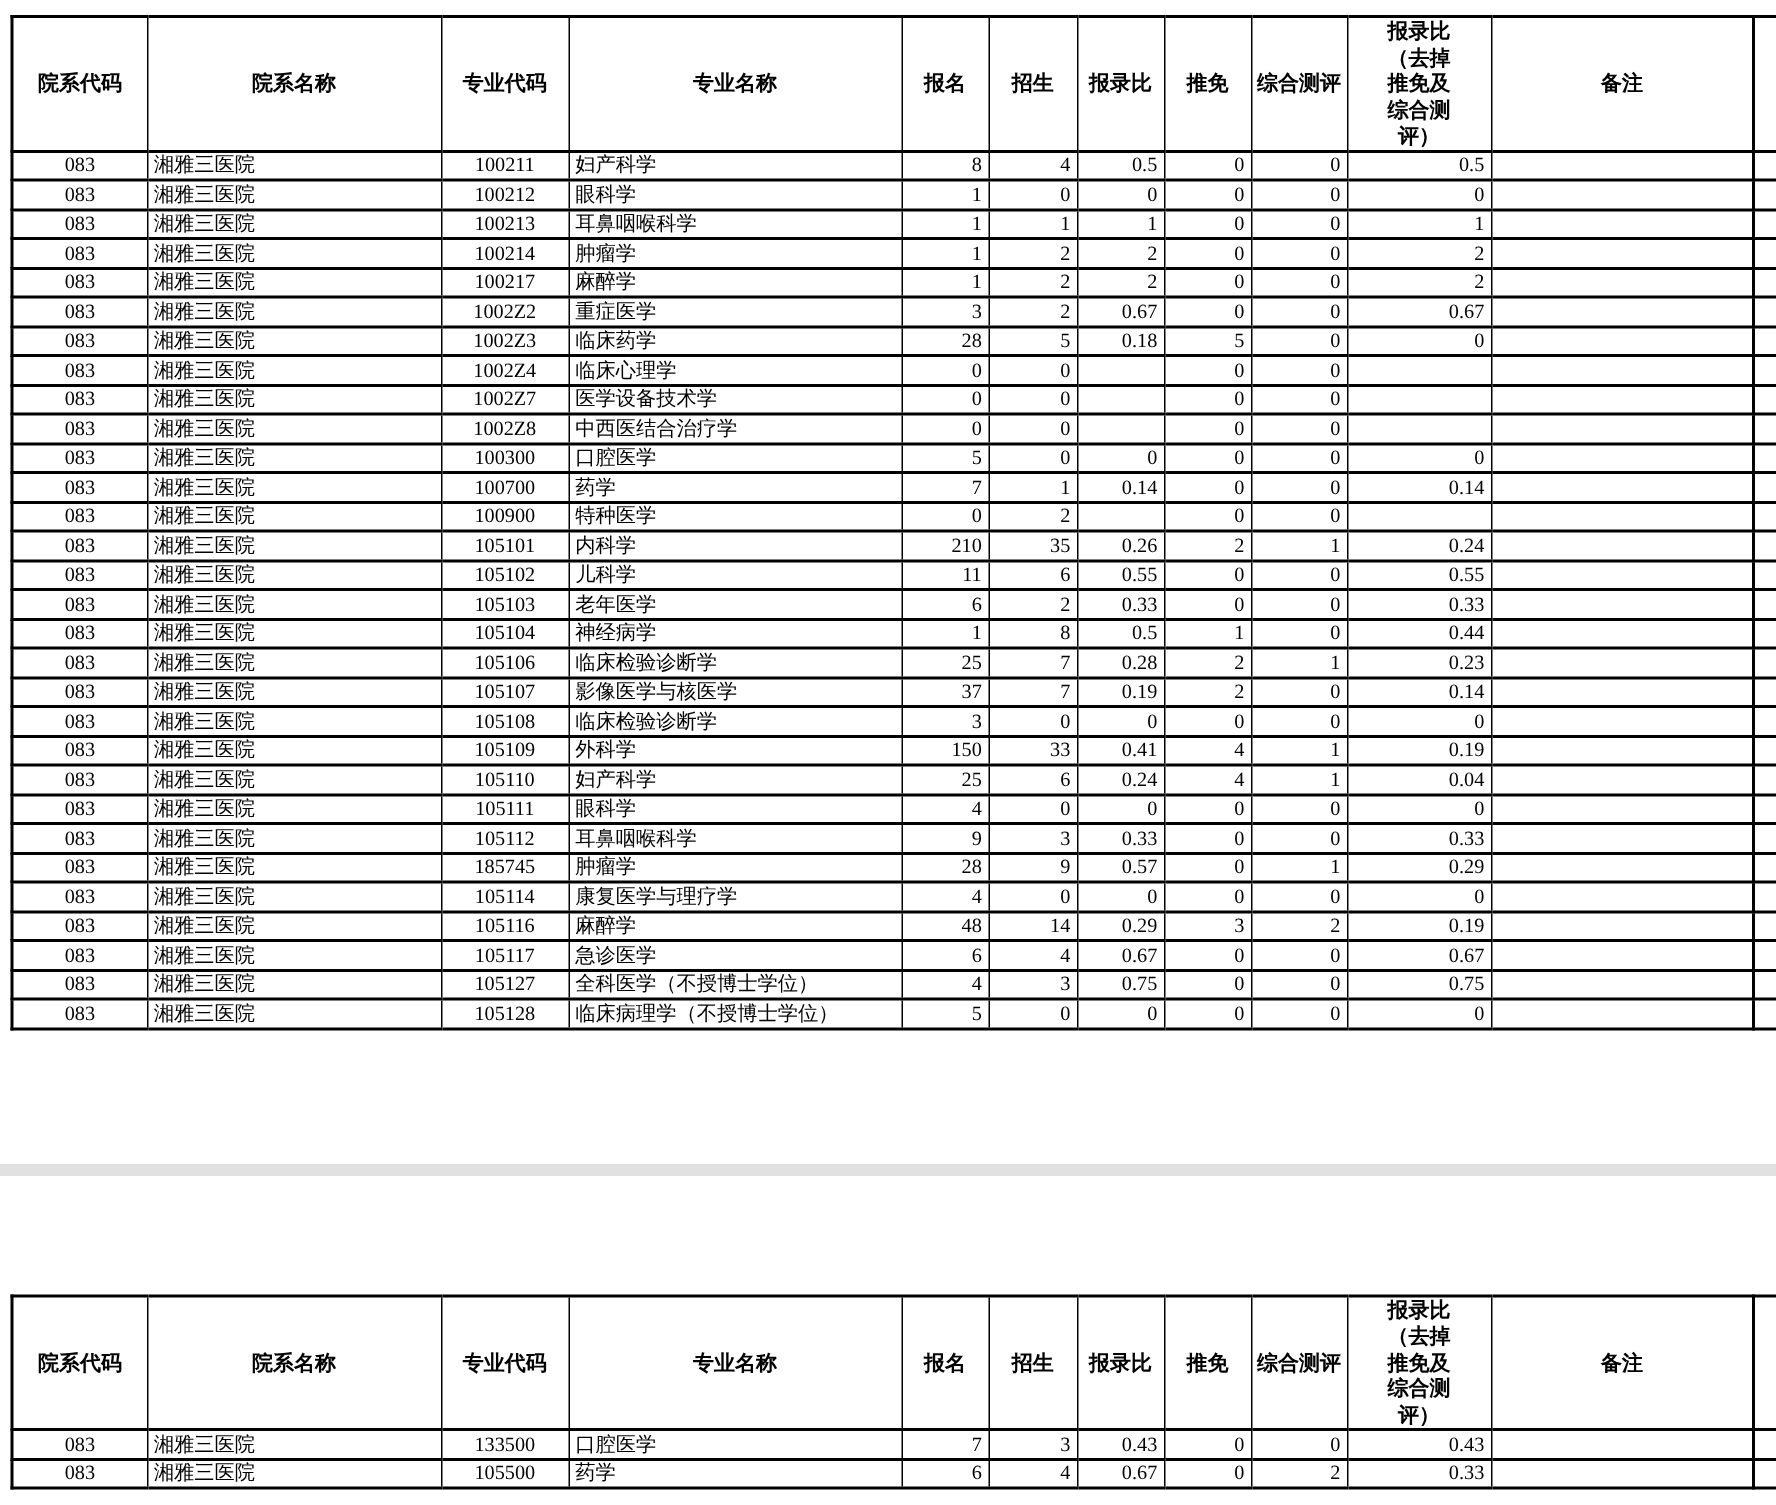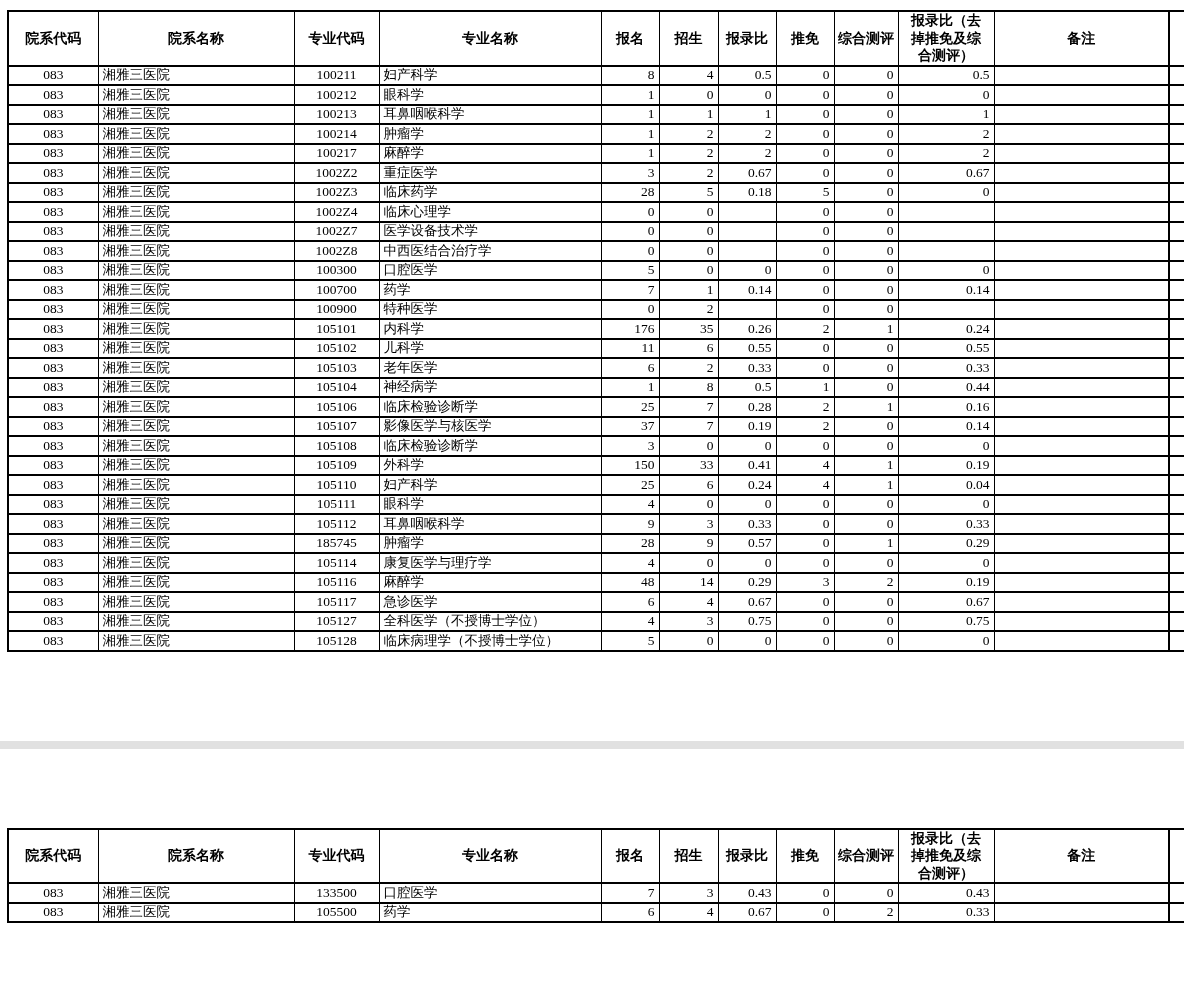--- a/index.html
+++ b/index.html
@@ -37,21 +37,21 @@
     font-family: "Liberation Sans", "DejaVu Sans", sans-serif;
     font-weight: bold;
     font-size: 14px;
     line-height: 1.25;
     text-align: center;
     vertical-align: middle;
     height: 50px;
     padding: 0 2px;
     white-space: normal;
   }
-  .grid th.hc9 { padding: 0 8px; }
+  .grid th.hc9 { padding: 0 22px; }
   .grid td {
     font-size: 13.5px;
     height: 19.5px;
     padding: 0 3px;
     vertical-align: middle;
     line-height: 1.05;
   }
   .grid .ctr { text-align: center; }
   .grid .lft { text-align: left; padding-left: 4px; }
   .grid .num { text-align: right; padding-right: 4px; }
@@ -285,21 +285,21 @@
           <td class="num">0</td>
           <td class="num"></td>
           <td class="lft c10"></td>
           <td class="sliver"></td>
         </tr>
         <tr>
           <td class="ctr edge-l">083</td>
           <td class="lft">湘雅三医院</td>
           <td class="ctr">105101</td>
           <td class="lft">内科学</td>
-          <td class="num">176</td>
+          <td class="num">210</td>
           <td class="num">35</td>
           <td class="num">0.26</td>
           <td class="num">2</td>
           <td class="num">1</td>
           <td class="num">0.24</td>
           <td class="lft c10"></td>
           <td class="sliver"></td>
         </tr>
         <tr>
           <td class="ctr edge-l">083</td>
@@ -346,21 +346,21 @@
         <tr>
           <td class="ctr edge-l">083</td>
           <td class="lft">湘雅三医院</td>
           <td class="ctr">105106</td>
           <td class="lft">临床检验诊断学</td>
           <td class="num">25</td>
           <td class="num">7</td>
           <td class="num">0.28</td>
           <td class="num">2</td>
           <td class="num">1</td>
-          <td class="num">0.16</td>
+          <td class="num">0.23</td>
           <td class="lft c10"></td>
           <td class="sliver"></td>
         </tr>
         <tr>
           <td class="ctr edge-l">083</td>
           <td class="lft">湘雅三医院</td>
           <td class="ctr">105107</td>
           <td class="lft">影像医学与核医学</td>
           <td class="num">37</td>
           <td class="num">7</td>

